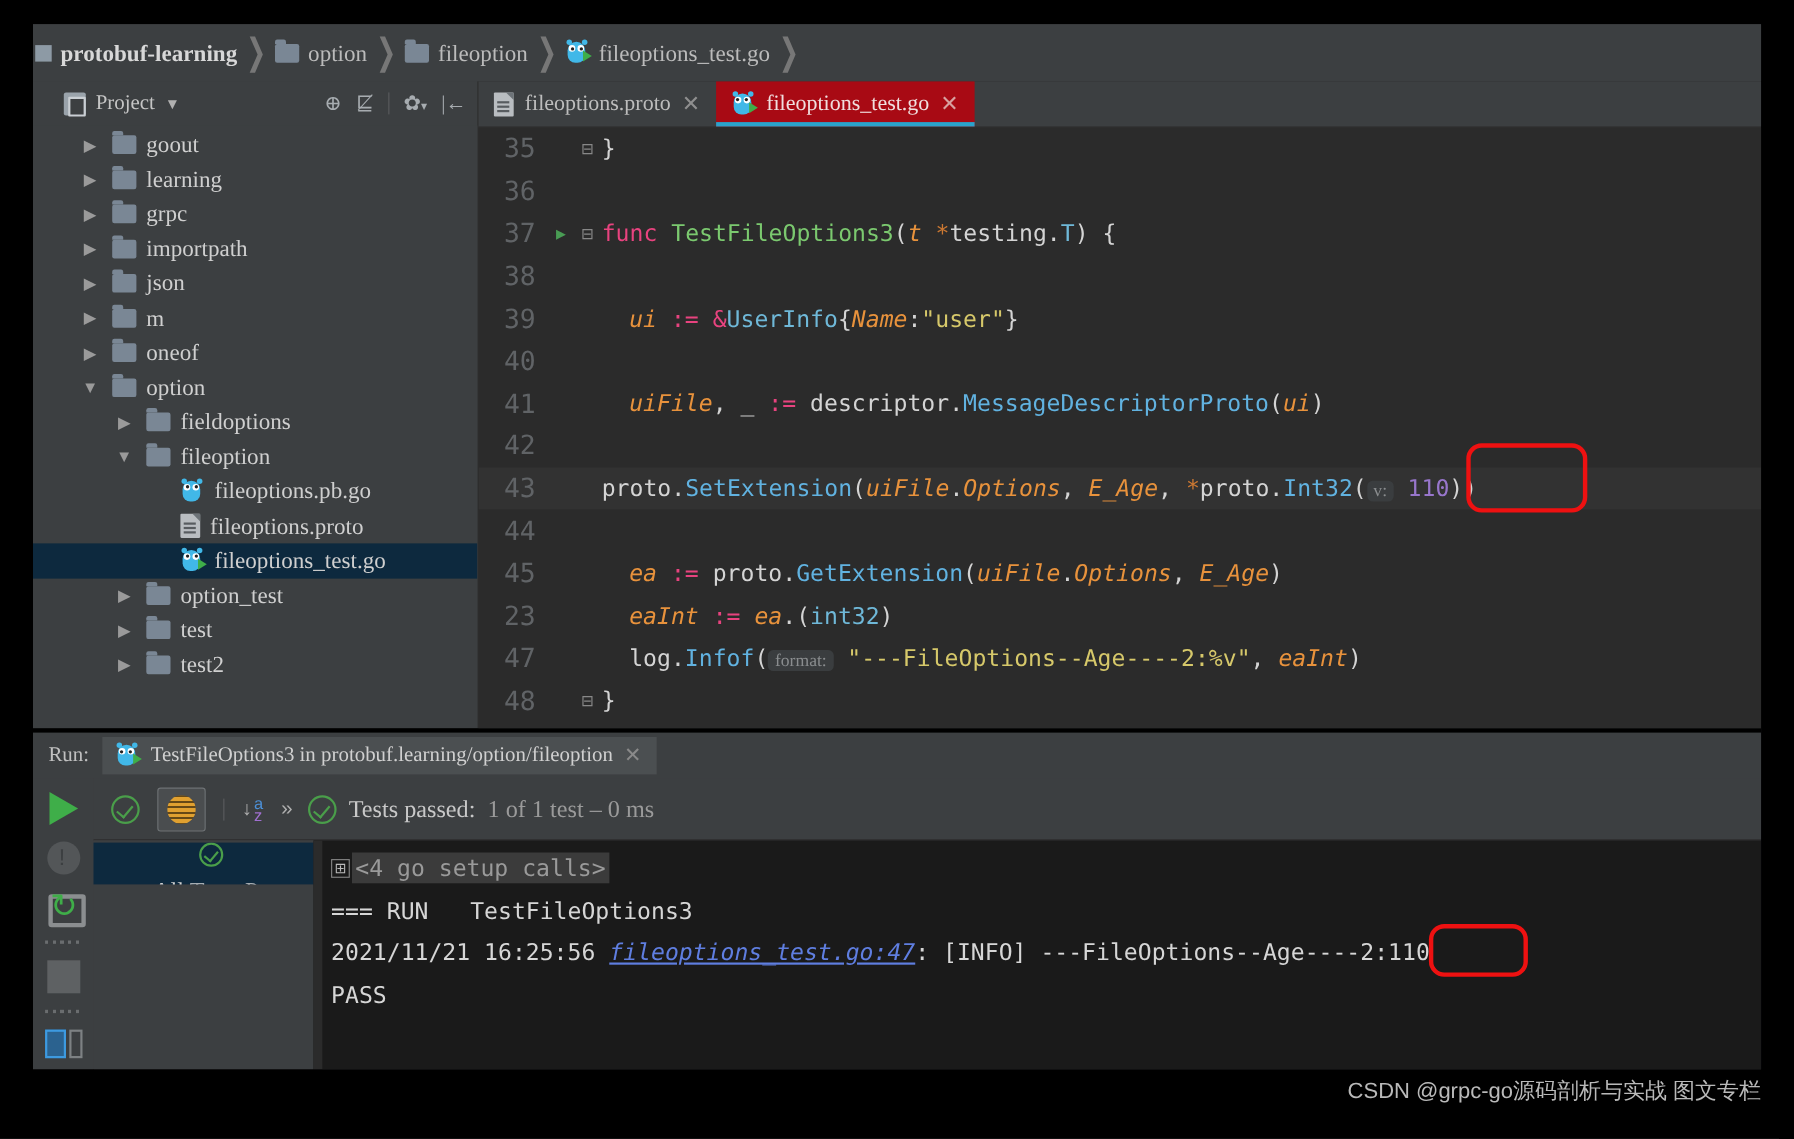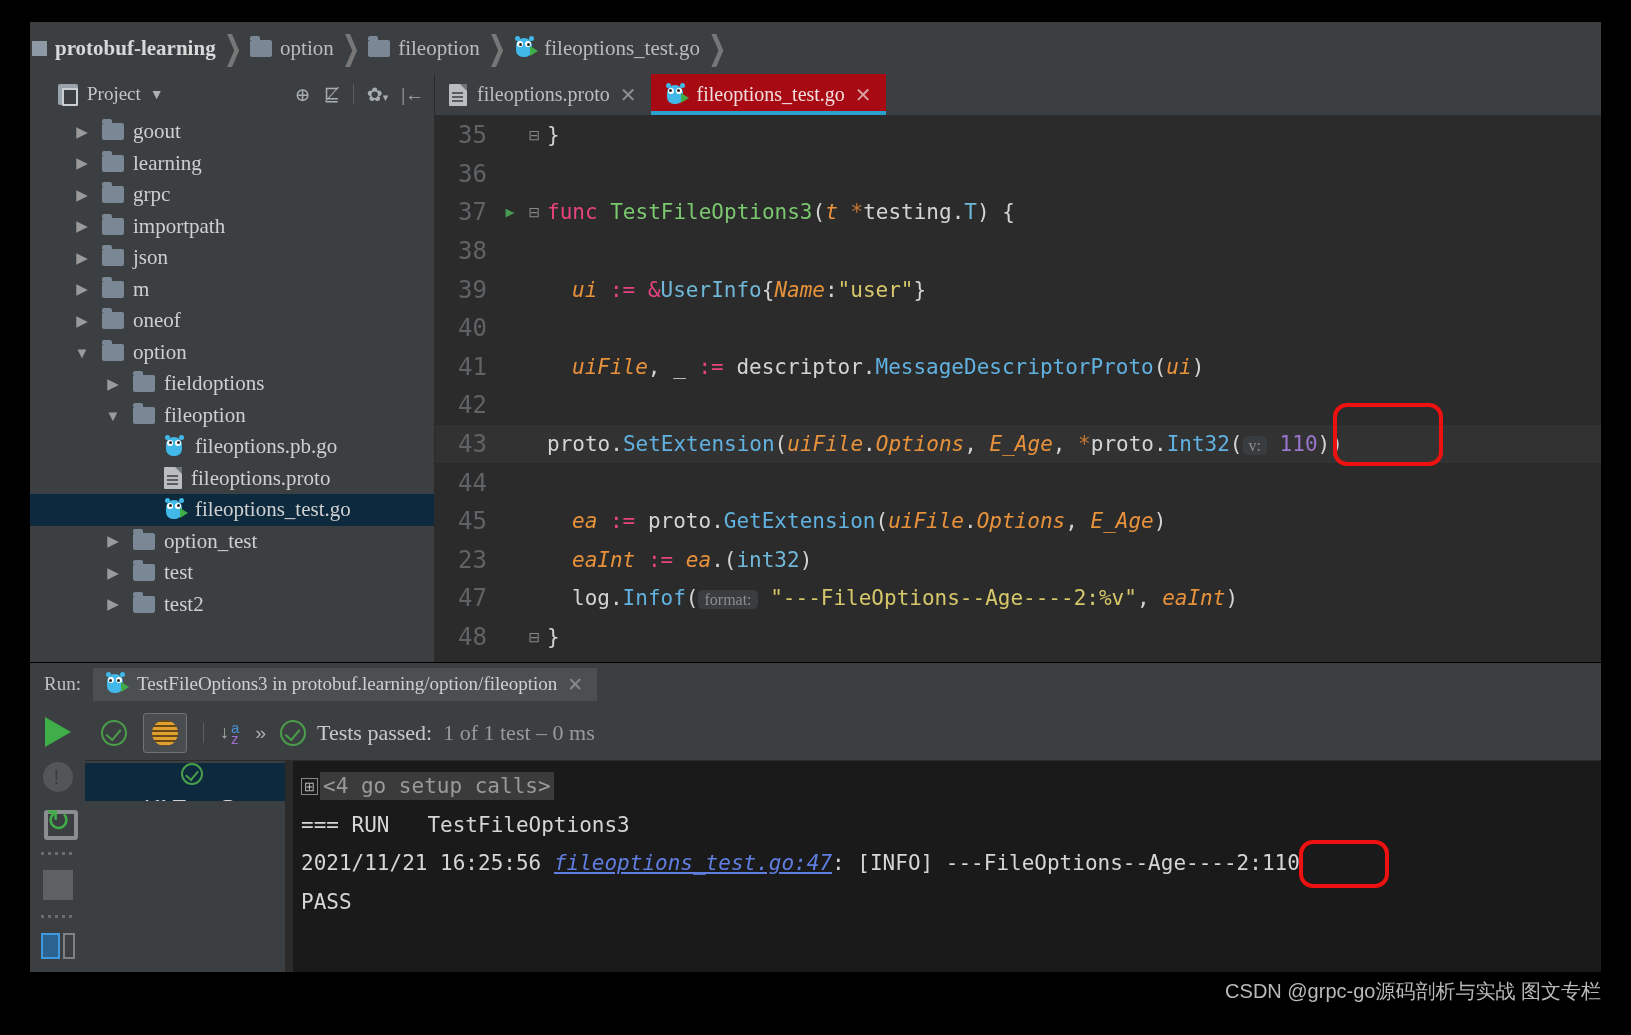--- a/index.html
+++ b/index.html
@@ -165,21 +165,21 @@
 
   
   .annot {
     position:absolute; border:4px solid #ee1111; border-radius:14px;
     pointer-events:none;
   }
 
   
   .run {
     flex: 0 0 310px; display:flex; flex-direction:column; background:#3c3f41;
-    border-top:1px solid #000000;
+    border-top:4px solid #000000;
   }
   .run-head {
     height: 42px; flex:0 0 42px; display:flex; align-items:center; gap:12px;
     padding-left:14px; color:#c0c0c0; font-size:19px;
   }
   .run-tab {
     display:flex; align-items:center; gap:10px; background:#4b4f51;
     padding: 5px 14px 5px 12px; font-size:19px; color:#d0d0d0;
   }
   .run-body { flex:1 1 auto; display:flex; min-height:0; }

